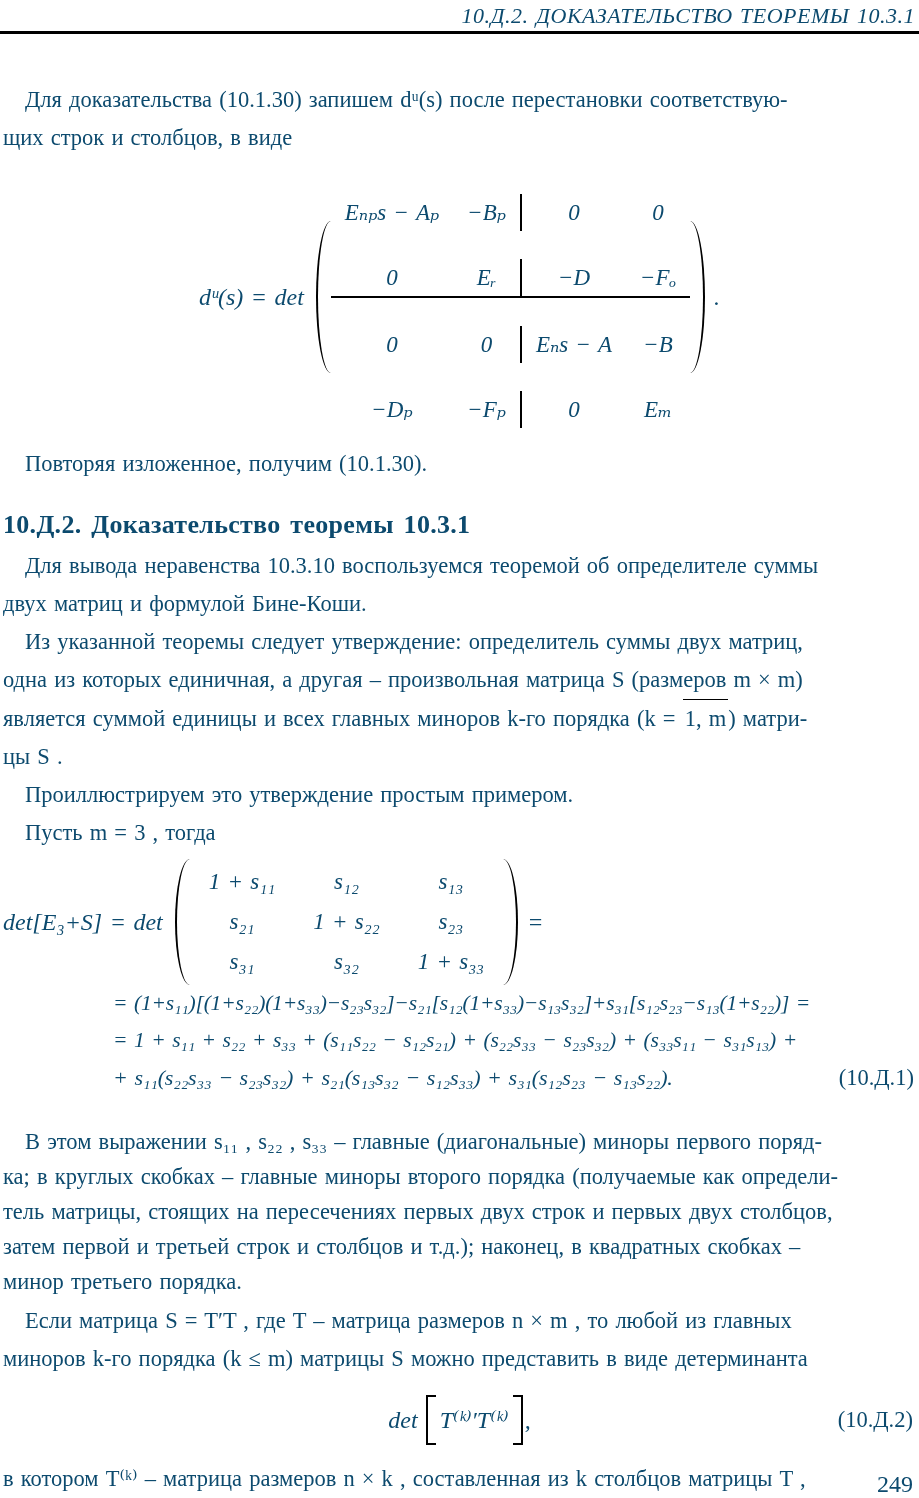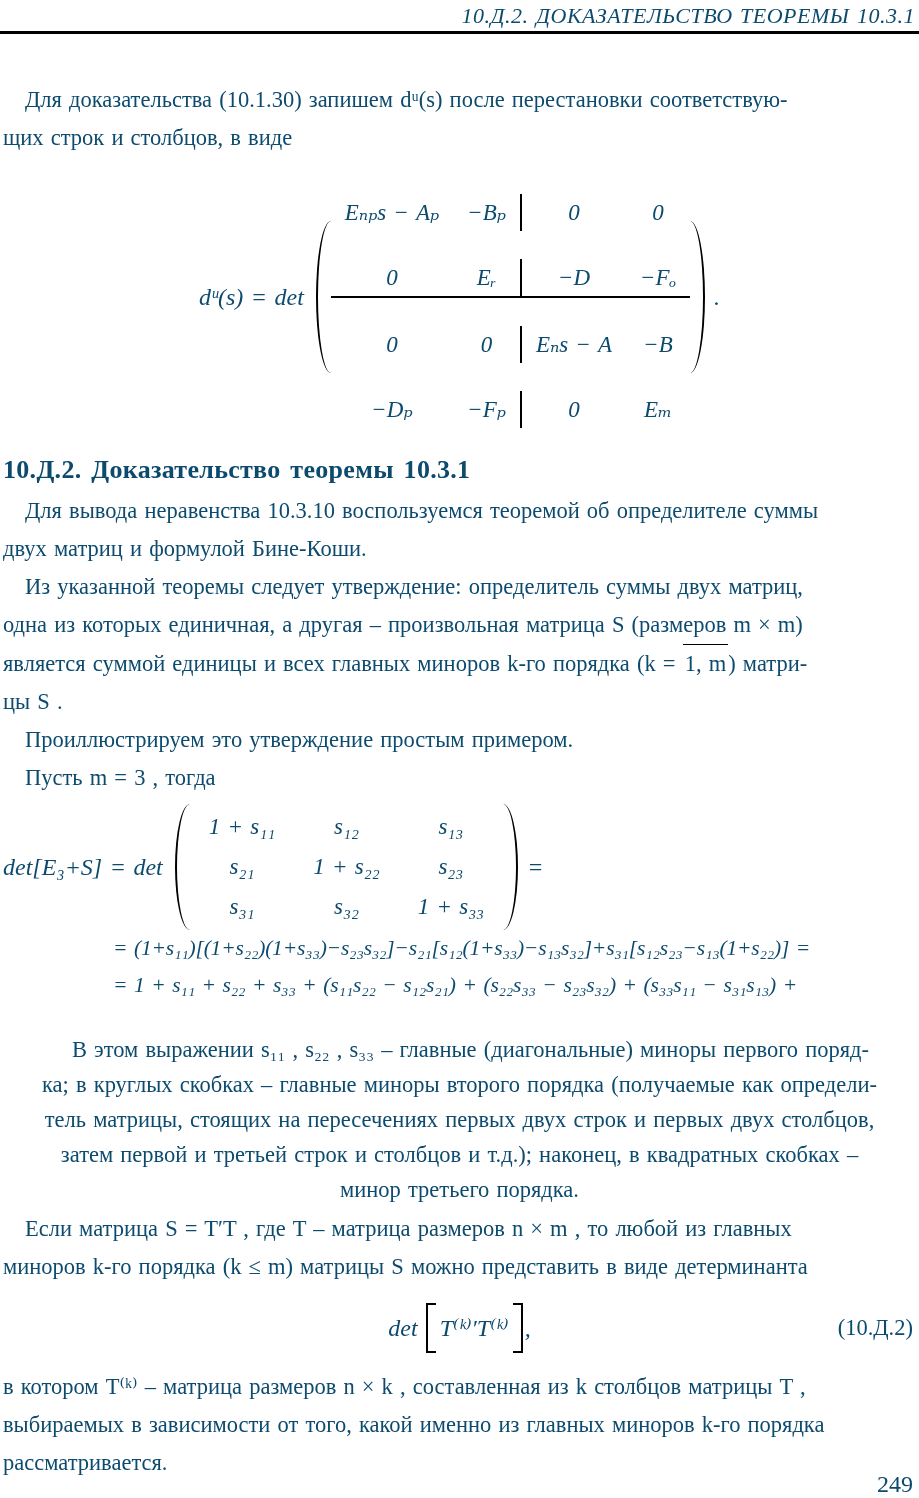--- a/index.html
+++ b/index.html
@@ -15,21 +15,21 @@
     padding:4px 4px 0 0;text-align:right;font-style:italic;
     font-size:22px;line-height:24px;letter-spacing:.5px;
   }
   .head-rule{border-top:3px solid #000;margin-top:3px;}
   
   .multiline{white-space:pre-line;margin:0;}
   .body-par{line-height:38px;}
   .indent{text-indent:22px;}
   .pline{line-height:38px;}
   .pline.indent{text-indent:22px;}
-  .tight-par{line-height:35px;text-align:center;}
+  .tight-par{line-height:35px;}
   
   .section-heading{
     font-weight:bold;font-size:26px;line-height:30px;margin:0;
     letter-spacing:.3px;word-spacing:3px;
   }
   
   .math{font-style:italic;}
   .display-eq{display:flex;align-items:center;}
   .eq-center{justify-content:center;}
   .paren{flex:none;}
@@ -107,20 +107,21 @@
         <span class="cell">−B</span>
         <span class="cell">−Dₚ</span>
         <span class="cell vr">−Fₚ</span>
         <span class="cell">0</span>
         <span class="cell">Eₘ</span>
       </div>
       <div class="paren rparen tall"></div>
       <span class="math eq-tail">.</span>
     </div>
 
+    <p class="multiline body-par indent mt-p2">Повторяя изложенное, получим (10.1.30).</p>
 
     <h2 class="section-heading mt-h2">10.Д.2. Доказательство теоремы 10.3.1</h2>
 
     <p class="multiline body-par indent mt-p3">Для вывода неравенства 10.3.10 воспользуемся теоремой об определителе суммы
 двух матриц и формулой Бине-Коши.</p>
 
     <div>
       <div class="pline indent"><span>Из указанной теоремы следует утверждение: определитель суммы двух матриц,</span></div>
       <div class="pline"><span>одна из которых единичная, а другая – произвольная матрица S (размеров m × m)</span></div>
       <div class="pline"><span>является суммой единицы и всех главных миноров k-го порядка  (k = </span><span class="ovl">1, m</span><span>)  матри-</span></div>
@@ -142,20 +143,24 @@
           <span class="cell">s₂₃</span>
           <span class="cell">s₃₁</span>
           <span class="cell">s₃₂</span>
           <span class="cell">1 + s₃₃</span>
         </div>
         <div class="paren rparen mid"></div>
         <span class="math eq-tail">=</span>
       </div>
       <div class="eqline"><span class="math">= (1+s₁₁)[(1+s₂₂)(1+s₃₃)−s₂₃s₃₂]−s₂₁[s₁₂(1+s₃₃)−s₁₃s₃₂]+s₃₁[s₁₂s₂₃−s₁₃(1+s₂₂)] =</span></div>
       <div class="eqline"><span class="math">= 1 + s₁₁ + s₂₂ + s₃₃ + (s₁₁s₂₂ − s₁₂s₂₁) + (s₂₂s₃₃ − s₂₃s₃₂) + (s₃₃s₁₁ − s₃₁s₁₃) +</span></div>
+      <div class="eqline with-label">
+        <span class="math">+ s₁₁(s₂₂s₃₃ − s₂₃s₃₂) + s₂₁(s₁₃s₃₂ − s₁₂s₃₃) + s₃₁(s₁₂s₂₃ − s₁₃s₂₂).</span>
+        <span class="eq-label">(10.Д.1)</span>
+      </div>
     </div>
 
     <p class="multiline tight-par indent mt-p7">В этом выражении s₁₁ , s₂₂ , s₃₃ – главные (диагональные) миноры первого поряд-
 ка; в круглых скобках – главные миноры второго порядка (получаемые как определи-
 тель матрицы, стоящих на пересечениях первых двух строк и первых двух столбцов,
 затем первой и третьей строк и столбцов и т.д.); наконец, в квадратных скобках –
 минор третьего порядка.</p>
 
     <p class="multiline body-par indent mt-p8">Если матрица S = T′T , где T – матрица размеров n × m , то любой из главных
 миноров k-го порядка (k ≤ m) матрицы S можно представить в виде детерминанта</p>

